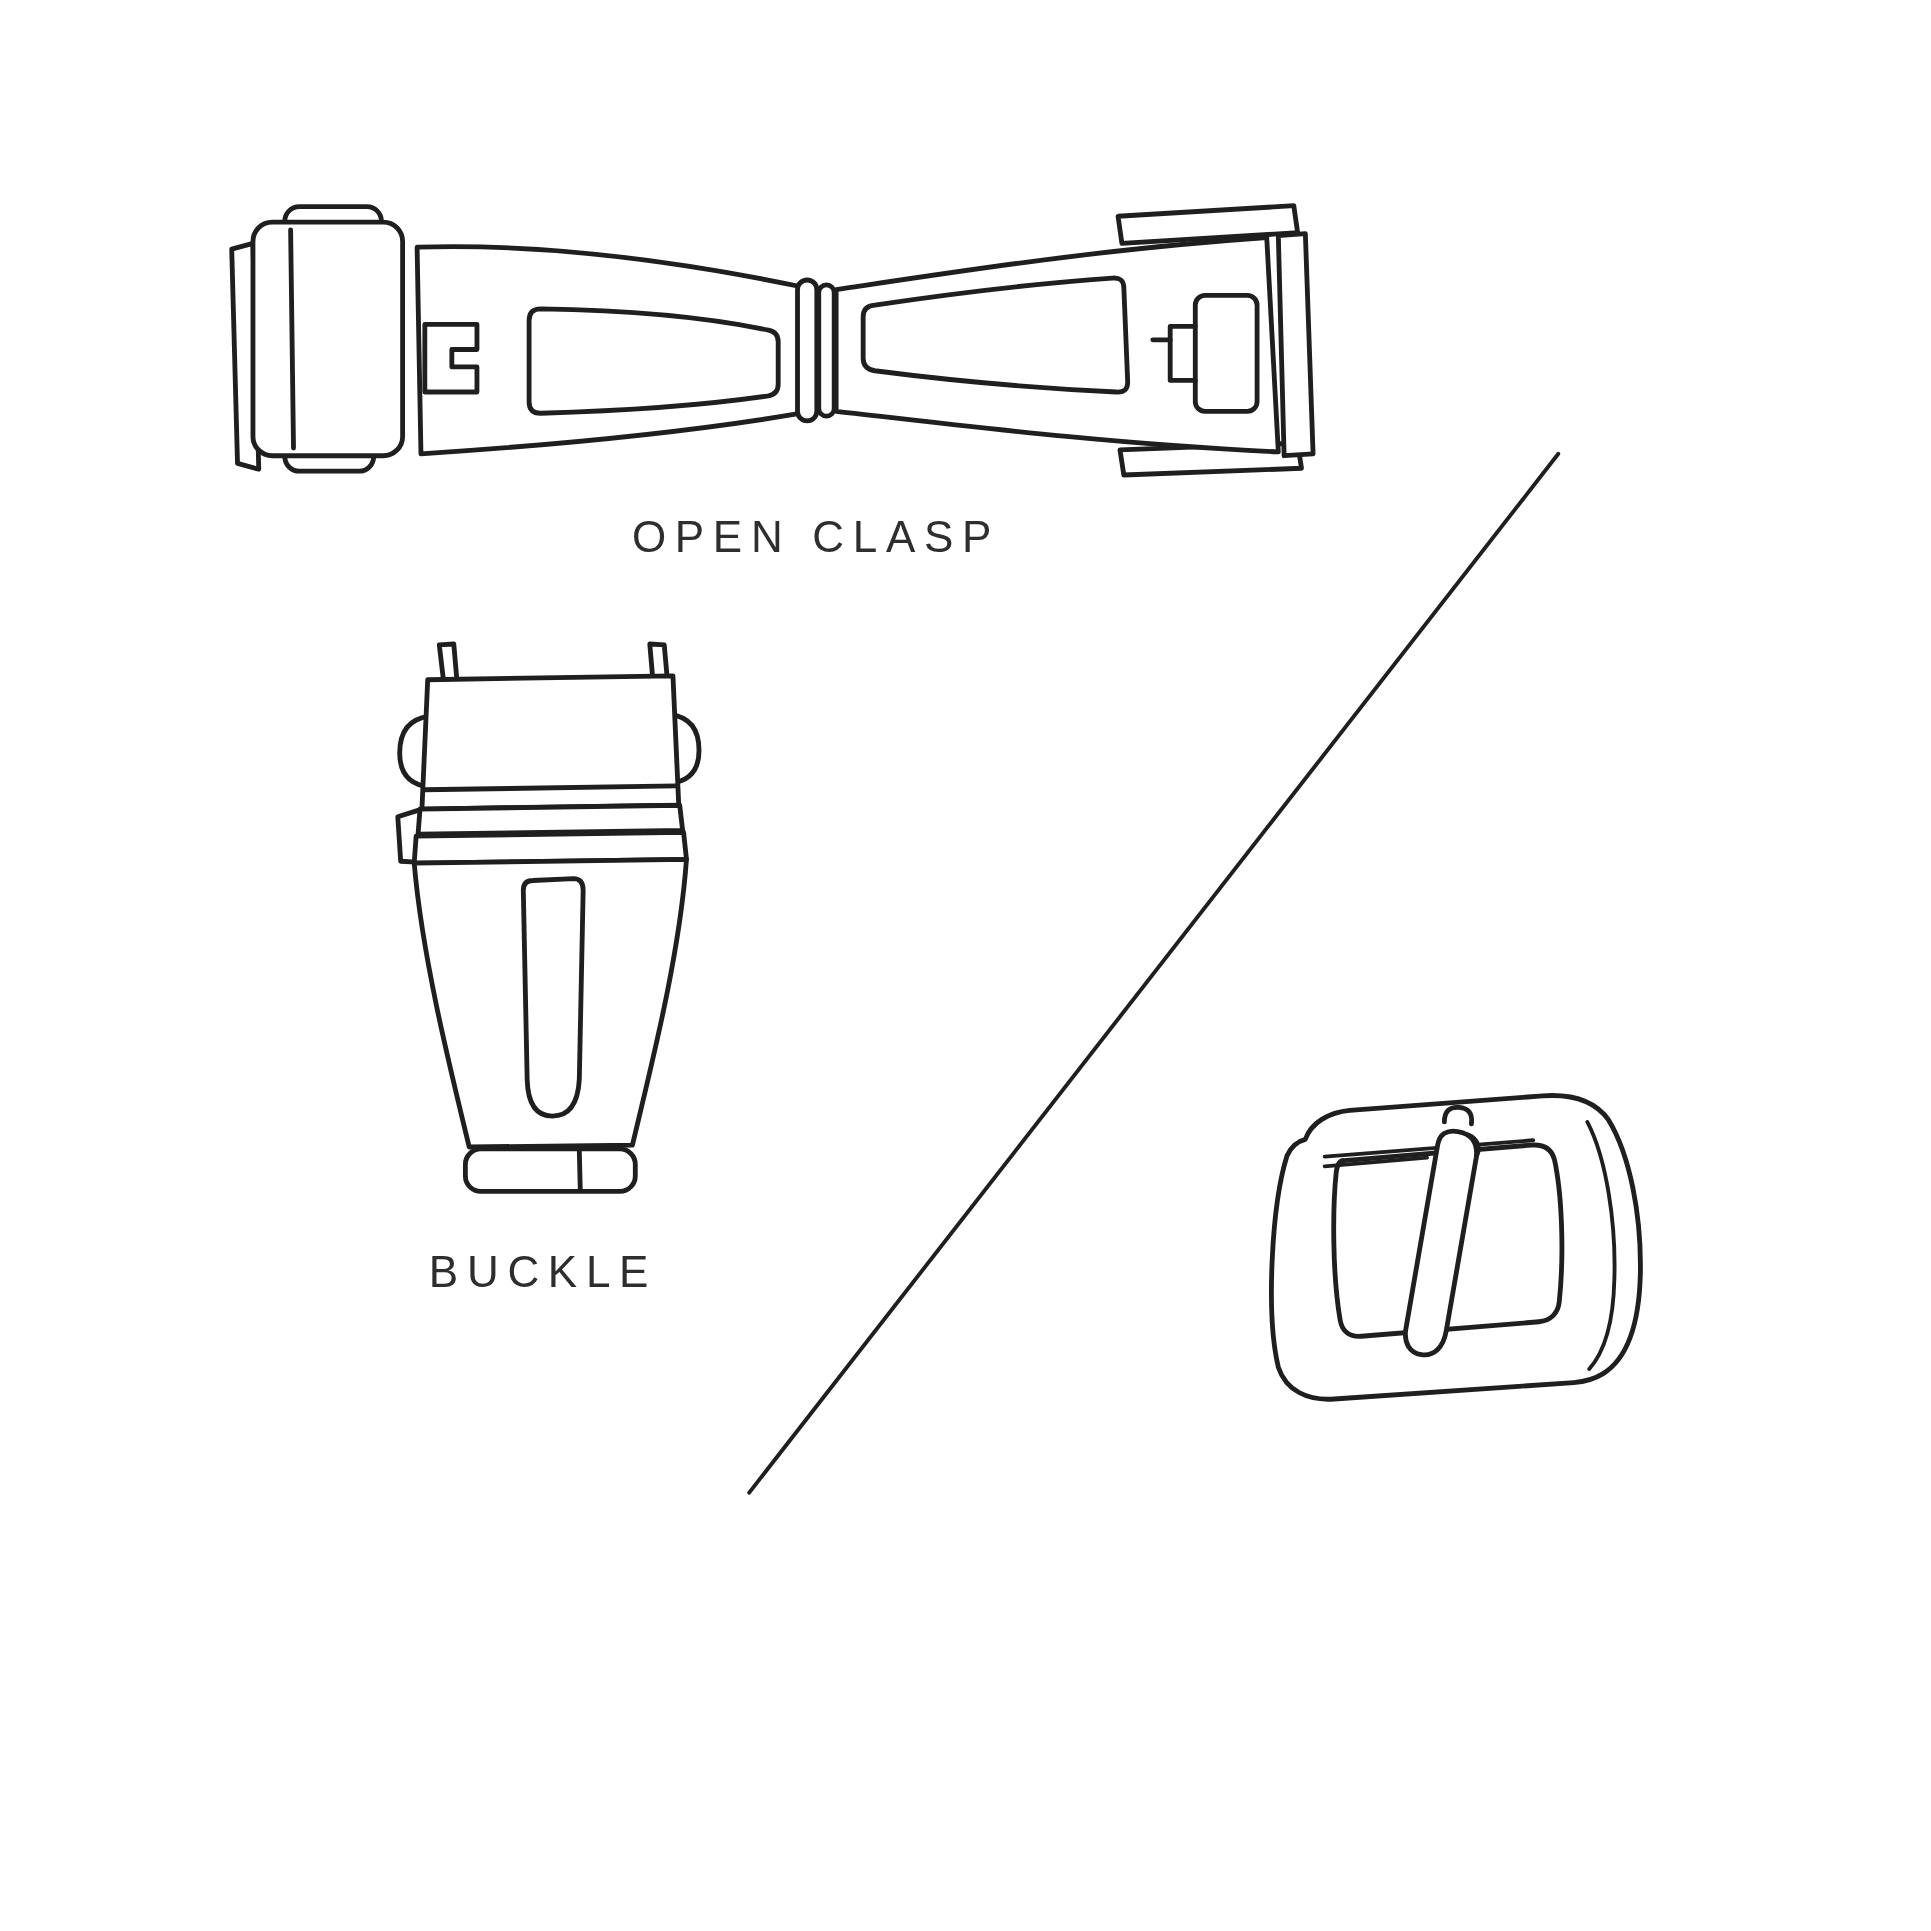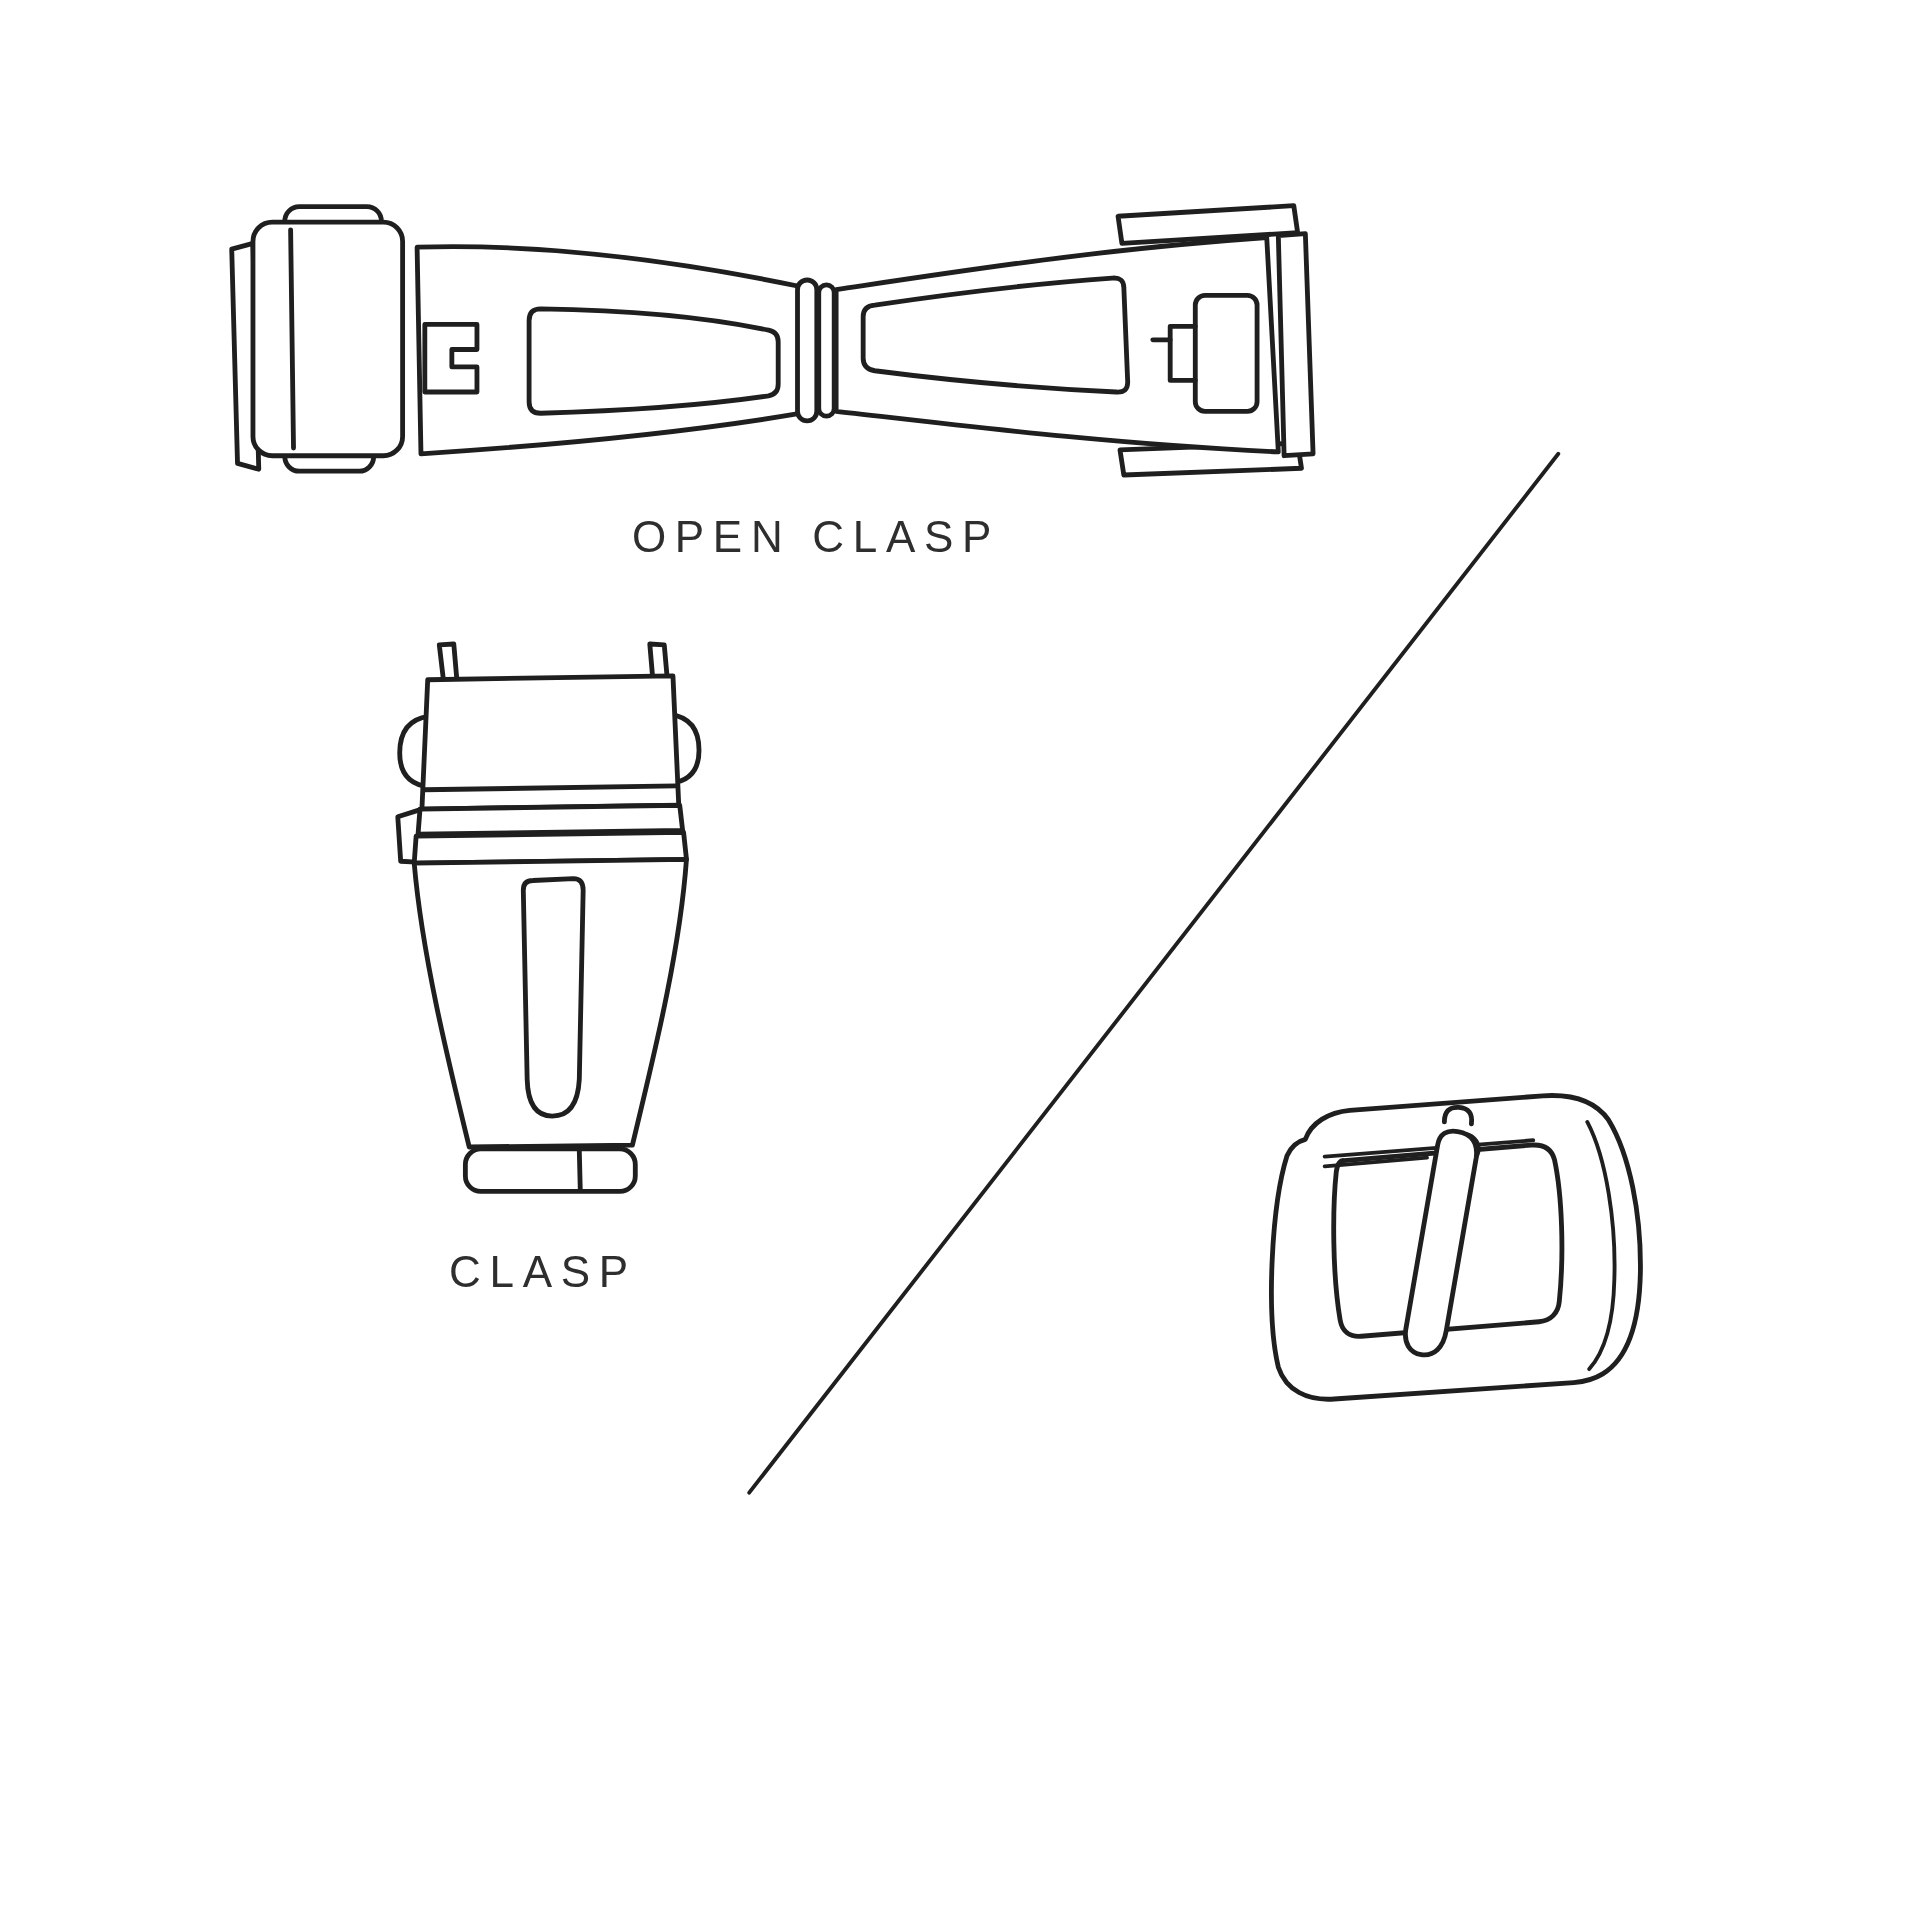--- a/index.html
+++ b/index.html
@@ -124,17 +124,17 @@
       <circle class="ink" cx="1516" cy="1190" r="15"></circle>
 
       <path class="ink nofill" d="M1496 1162 Q 1496 1146 1511 1147 Q 1526 1148 1524 1164"></path>
 
       <path class="ink" d="M1510 1172 C 1524 1174 1531 1184 1529 1199 L 1498 1378 C 1495 1396 1485 1405 1472 1403 C 1460 1401 1454 1391 1456 1377 L 1489 1186 C 1491 1174 1499 1170 1510 1172 Z"></path>
     </g>
   </svg>
 
   <div class="label caption" style="left:816px; top:512px;">OPEN CLASP</div>
 
-  <div class="label caption" style="left:543px; top:1247px;">CLASP</div>
+  <div class="label caption" style="left:543px; top:1247px;">BUCKLE</div>
 
 
 </div>
 
 
 </body></html>

